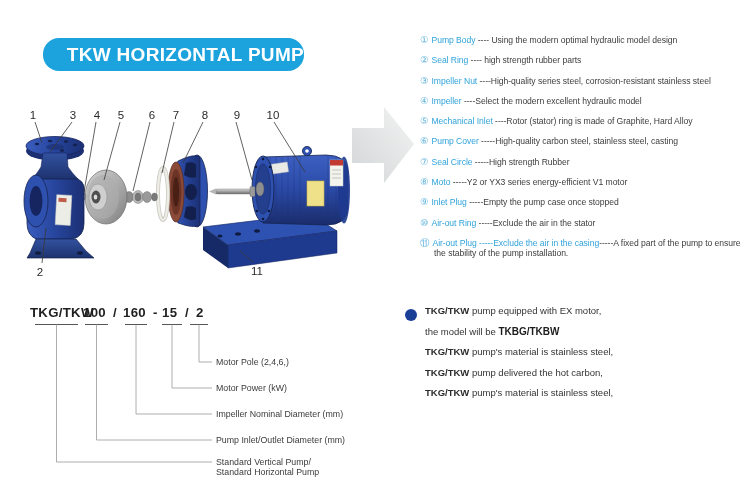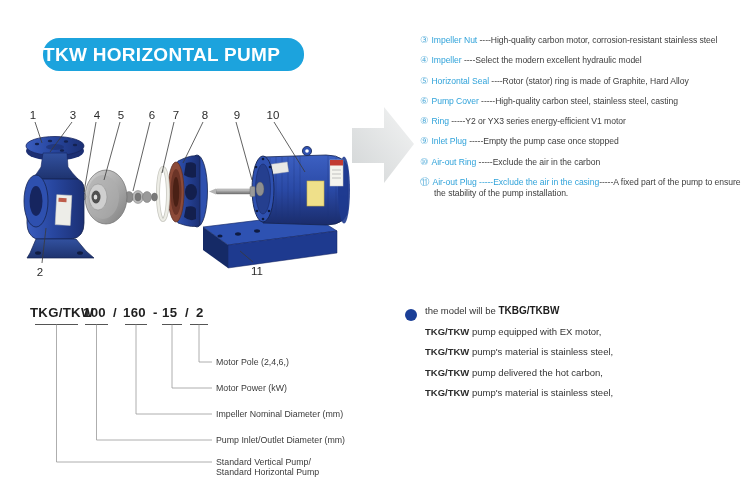--- a/index.html
+++ b/index.html
@@ -8,21 +8,21 @@
     font-family:"Liberation Sans", sans-serif;
     position:relative;overflow:hidden;
     -webkit-font-smoothing:antialiased;
   }
   .canvas{position:absolute;inset:0;width:756px;height:500px;}
 
   
   .banner{
     position:absolute;left:43px;top:38px;width:261px;height:33px;
     background:#1CA3DD;border-radius:16px;
-    display:flex;align-items:center;justify-content:flex-start;
+    display:flex;align-items:center;justify-content:flex-end;
   }
   .banner span{
     color:#ffffff;font-weight:bold;font-size:19px;letter-spacing:.3px;
   }
 
   
   .diagram{position:absolute;left:10px;top:95px;width:410px;height:205px;}
 
   
   .parts-list{
@@ -240,27 +240,30 @@
       <text x="142" y="24">6</text>
       <text x="166" y="24">7</text>
       <text x="195" y="24">8</text>
       <text x="227" y="24">9</text>
       <text x="263" y="24">10</text>
       <text x="247" y="180">11</text>
     </g>
   </svg>
 
   <div class="parts-list">
-    <div class="part-row"><span class="num">③</span><span class="name">Impeller Nut</span><span class="desc"> ----High-quality carbon motor, corrosion-resistant stainless steel</span></div>
+    <div class="part-row"><span class="num">①</span><span class="name">Pump Body</span><span class="desc"> ---- Using the modern optimal hydraulic model design</span></div>
+    <div class="part-row"><span class="num">②</span><span class="name">Seal Ring</span><span class="desc"> ---- high strength rubber parts</span></div>
+    <div class="part-row"><span class="num">③</span><span class="name">Impeller Nut</span><span class="desc"> ----High-quality series steel, corrosion-resistant stainless steel</span></div>
     <div class="part-row"><span class="num">④</span><span class="name">Impeller</span><span class="desc"> ----Select the modern excellent hydraulic model</span></div>
-    <div class="part-row"><span class="num">⑤</span><span class="name">Horizontal Seal</span><span class="desc"> ----Rotor (stator) ring is made of Graphite, Hard Alloy</span></div>
+    <div class="part-row"><span class="num">⑤</span><span class="name">Mechanical Inlet</span><span class="desc"> ----Rotor (stator) ring is made of Graphite, Hard Alloy</span></div>
     <div class="part-row"><span class="num">⑥</span><span class="name">Pump Cover</span><span class="desc"> -----High-quality carbon steel, stainless steel, casting</span></div>
-    <div class="part-row"><span class="num">⑧</span><span class="name">Ring</span><span class="desc"> -----Y2 or YX3 series energy-efficient V1 motor</span></div>
+    <div class="part-row"><span class="num">⑦</span><span class="name">Seal Circle</span><span class="desc"> -----High strength Rubber</span></div>
+    <div class="part-row"><span class="num">⑧</span><span class="name">Moto</span><span class="desc"> -----Y2 or YX3 series energy-efficient V1 motor</span></div>
     <div class="part-row"><span class="num">⑨</span><span class="name">Inlet Plug</span><span class="desc"> -----Empty the pump case once stopped</span></div>
-    <div class="part-row"><span class="num">⑩</span><span class="name">Air-out Ring</span><span class="desc"> -----Exclude the air in the carbon</span></div>
+    <div class="part-row"><span class="num">⑩</span><span class="name">Air-out Ring</span><span class="desc"> -----Exclude the air in the stator</span></div>
     <div class="part-row"><span class="num">⑪</span><span class="name">Air-out Plug -----Exclude the air in the casing</span><span class="desc">-----A fixed part of the pump to ensure the stability of the pump installation.</span></div>
   </div>
 
   <svg class="model-code" viewBox="0 0 350 200">
     <text x="10" y="24" class="mc-code">TKG/TKW</text>
     <text x="63" y="24" class="mc-code">100</text>
     <text x="93" y="24" class="mc-code">/</text>
     <text x="103" y="24" class="mc-code">160</text>
     <text x="133" y="24" class="mc-code">-</text>
     <text x="142" y="24" class="mc-code">15</text>
@@ -286,21 +289,21 @@
     <text x="196" y="98" class="mc-label">Motor Power  (kW)</text>
     <text x="196" y="124" class="mc-label">Impeller Nominal Diameter (mm)</text>
     <text x="196" y="150" class="mc-label">Pump Inlet/Outlet Diameter (mm)</text>
     <text x="196" y="172" class="mc-label">Standard Vertical Pump/</text>
     <text x="196" y="182" class="mc-label">Standard  Horizontal Pump</text>
   </svg>
 
   <div class="variants">
     <div class="bullet"></div>
     <div class="variant-lines">
+      <div class="v-line"><span class="lead">TKG/TKW</span><span> pump equipped with EX motor,</span></div>
       <div class="v-line"><span>the model will be </span><span class="model">TKBG/TKBW</span></div>
-      <div class="v-line"><span class="lead">TKG/TKW</span><span> pump equipped with EX motor,</span></div>
       <div class="v-line"><span class="lead">TKG/TKW</span><span> pump's material is stainless steel,</span></div>
       <div class="v-line"><span class="lead">TKG/TKW</span><span> pump delivered the hot carbon,</span></div>
       <div class="v-line tight"><span class="lead">TKG/TKW</span><span> pump's material is stainless steel,</span></div>
     </div>
   </div>
 
 </div>
 
 </body></html>

